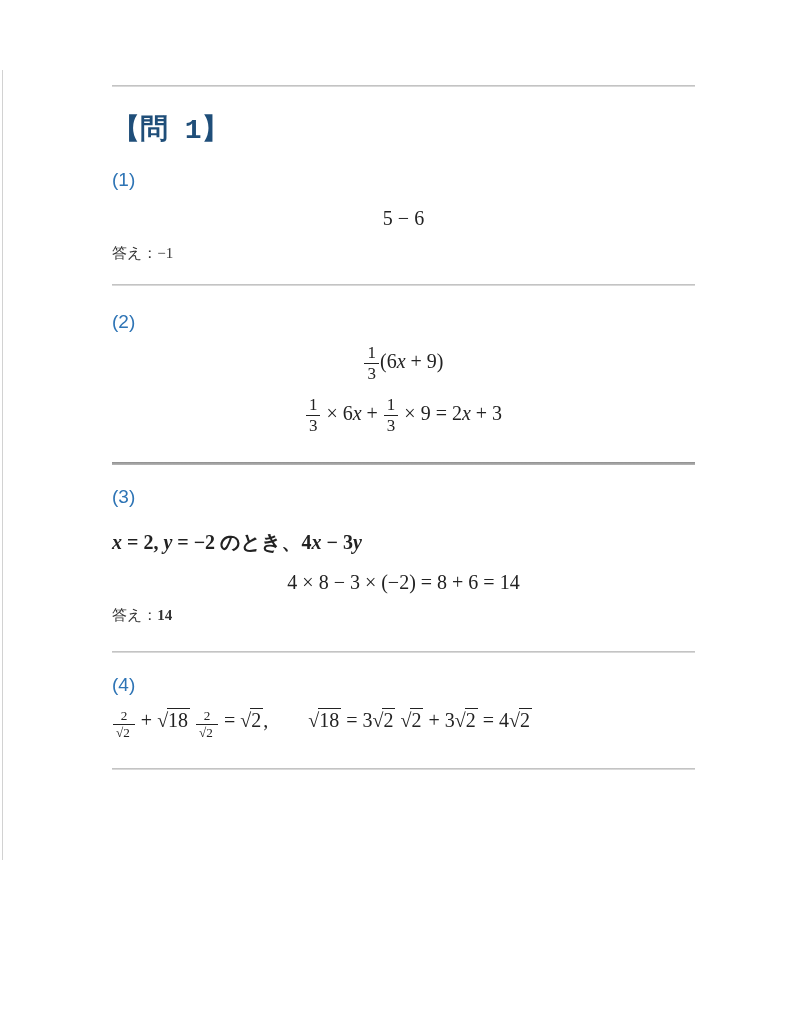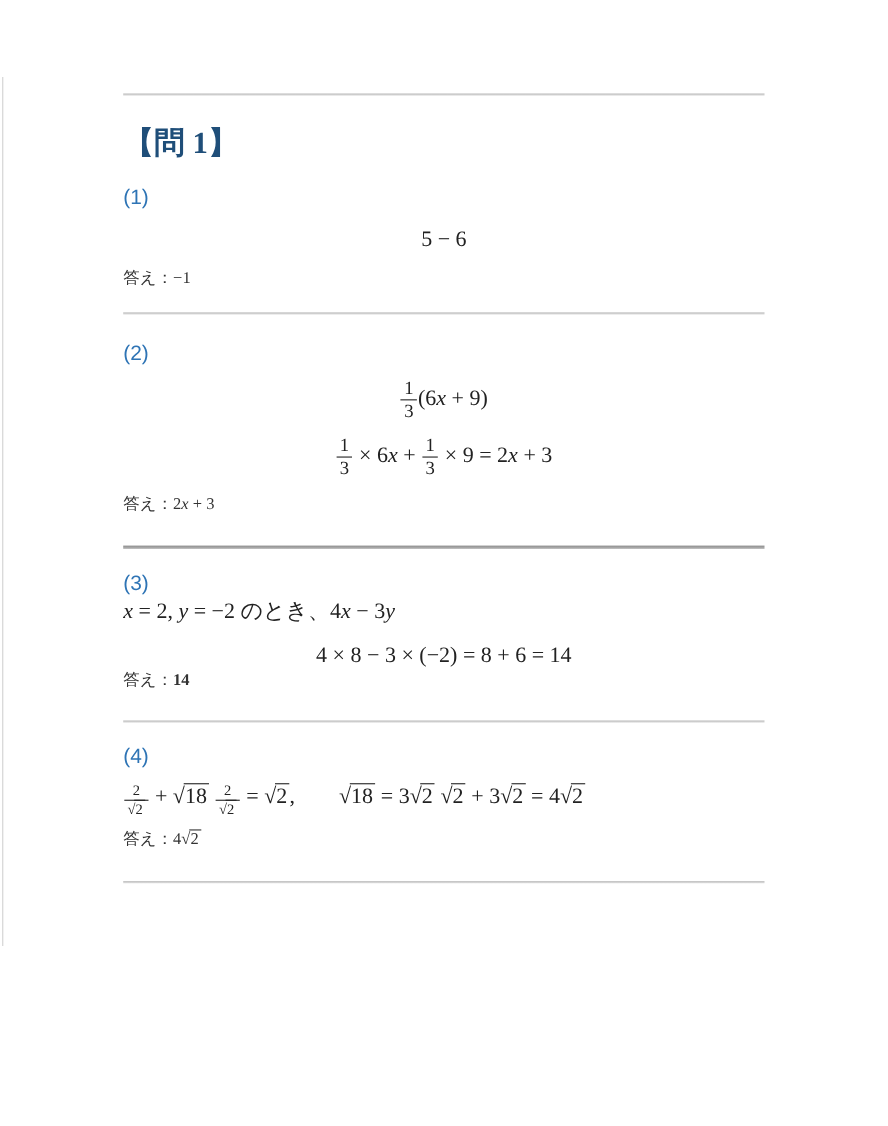--- a/index.html
+++ b/index.html
@@ -28,21 +28,21 @@
   .rule-dark{
     height:3px;
     background:linear-gradient(to bottom, #8d8d8d, #b8b8b8);
   }
   .rule-top{margin-top:85px;}
   .r2{margin-top:21px;}
   .r3{margin-top:27px;}
   .r4{margin-top:26px;}
   .r5{margin-top:28px;}
   h1.title{
-    font-family:Liberation Serif, serif;
+    font-family:Liberation Mono, monospace;
     font-weight:600;
     font-size:28px;
     line-height:1.25;
     color:var(--title, #1f4e79);
     margin:26px 0 15px 0;
   }
   h2.qnum{
     font-family:"Liberation Sans", sans-serif;
     font-weight:400;
     font-size:19px;
@@ -57,21 +57,21 @@
   .mline{
     font-size:20px;
     line-height:1.3;
     margin-top:14px;
     color:#222222;
   }
   .mcenter{text-align:center;}
   .mleft{text-align:left;}
   .mt-sm{margin-top:10px;}
   .mt-md{margin-top:13px;}
-  .mt-lg{margin-top:0;}
+  .mt-lg{margin-top:20px;font-weight:bold;}
   .m-r, .m-i, .m-b{white-space:pre;}
   .m-i{font-style:italic;}
   .m-b{font-weight:700;}
   .m-sp{display:inline-block;width:40px;}
   .frac{
     display:inline-block;
     vertical-align:-0.62em;
     text-align:center;
     line-height:1.05;
     font-size:0.85em;
@@ -91,21 +91,21 @@
     vertical-align:-0.75em;
   }
   .sqrt{display:inline-block;white-space:nowrap;}
   .sqrt .rsign{position:relative;top:0px;}
   .sqrt .rad{
     border-top:1.3px solid currentColor;
     padding:0 2px 0 1px;
     margin-left:-1px;
   }
   .answer{
-    margin-top:0;
+    margin-top:10px;
     font-size:15px;
     line-height:1.35;
     color:#333333;
   }
   .answer .ans-label{white-space:pre;text-align:center;}
   .q1 .answer{margin-top:12px;}
   .q2 .answer{margin-top:14px;}
   .q4 .answer{margin-top:10px;}
 </style>
 </head>
@@ -126,41 +126,35 @@
       <span class="ans-label">答え：</span><span class="ans-val"><span class="m-r">−1</span></span>
     </div>
   </section>
 
   <hr class="rule rule-light r2">
 
   <section class="q2">
     <h2 class="qnum">(2)</h2>
     <div class="mline mcenter mt-sm"><span class="frac"><span class="num"><span class="m-r">1</span></span><span class="den"><span class="m-r">3</span></span></span><span class="m-r">(6</span><span class="m-i">x</span><span class="m-r"> + 9)</span></div>
     <div class="mline mcenter"><span class="frac"><span class="num"><span class="m-r">1</span></span><span class="den"><span class="m-r">3</span></span></span><span class="m-r"> × 6</span><span class="m-i">x</span><span class="m-r"> + </span><span class="frac"><span class="num"><span class="m-r">1</span></span><span class="den"><span class="m-r">3</span></span></span><span class="m-r"> × 9 = 2</span><span class="m-i">x</span><span class="m-r"> + 3</span></div>
-    <div class="answer">
-      <span class="ans-label">答え：</span><span class="ans-val"><span class="m-r">2</span><span class="m-i">x</span><span class="m-r"> + 3</span></span>
-    </div>
   </section>
 
   <hr class="rule rule-dark r3">
 
   <section class="q3">
     <h2 class="qnum">(3)</h2>
     <div class="mline mleft mt-lg"><span class="m-i">x</span><span class="m-r"> = 2, </span><span class="m-i">y</span><span class="m-r"> = −2 のとき、4</span><span class="m-i">x</span><span class="m-r"> − 3</span><span class="m-i">y</span></div>
     <div class="mline mcenter"><span class="m-r">4 × 8 − 3 × (−2) = 8 + 6 = 14</span></div>
     <div class="answer">
       <span class="ans-label">答え：</span><span class="ans-val"><span class="m-b">14</span></span>
     </div>
   </section>
 
   <hr class="rule rule-light r4">
 
   <section class="q4">
     <h2 class="qnum">(4)</h2>
     <div class="mline mleft mt-sm"><span class="frac frac-sm"><span class="num"><span class="m-r">2</span></span><span class="den"><span class="sqrt"><span class="rsign">√</span><span class="rad"><span class="m-r">2</span></span></span></span></span><span class="m-r"> + </span><span class="sqrt"><span class="rsign">√</span><span class="rad"><span class="m-r">18</span></span></span><span class="m-r"> </span><span class="frac frac-sm"><span class="num"><span class="m-r">2</span></span><span class="den"><span class="sqrt"><span class="rsign">√</span><span class="rad"><span class="m-r">2</span></span></span></span></span><span class="m-r"> = </span><span class="sqrt"><span class="rsign">√</span><span class="rad"><span class="m-r">2</span></span></span><span class="m-r">,</span><span class="m-sp"></span><span class="sqrt"><span class="rsign">√</span><span class="rad"><span class="m-r">18</span></span></span><span class="m-r"> = 3</span><span class="sqrt"><span class="rsign">√</span><span class="rad"><span class="m-r">2</span></span></span><span class="m-r"> </span><span class="sqrt"><span class="rsign">√</span><span class="rad"><span class="m-r">2</span></span></span><span class="m-r"> + 3</span><span class="sqrt"><span class="rsign">√</span><span class="rad"><span class="m-r">2</span></span></span><span class="m-r"> = 4</span><span class="sqrt"><span class="rsign">√</span><span class="rad"><span class="m-r">2</span></span></span></div>
-    <div class="answer">
-      <span class="ans-label">答え：</span><span class="ans-val"><span class="m-r">4</span><span class="sqrt"><span class="rsign">√</span><span class="rad"><span class="m-r">2</span></span></span></span>
-    </div>
   </section>
 
   <hr class="rule rule-light r5">
 
 </div>
 
 </body></html>

